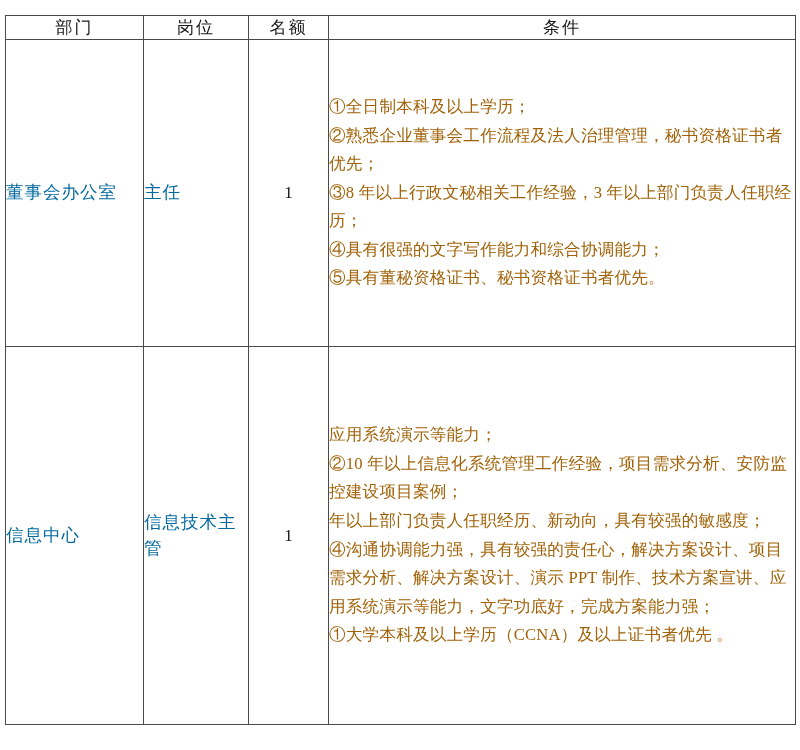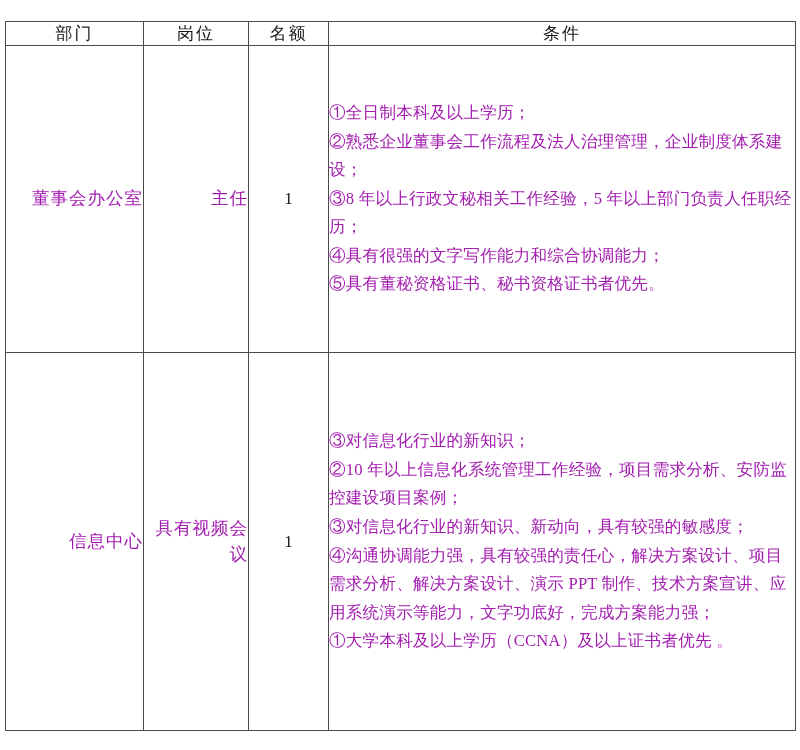--- a/index.html
+++ b/index.html
@@ -18,58 +18,58 @@
     width: 800px;
     height: 750px;
     position: relative;
     box-sizing: border-box;
     padding: 3px 5px 0 5px;
   }
   table.recruit {
     border-collapse: collapse;
     width: 790px;
     table-layout: fixed;
-    margin: 18px auto;
+    margin: 12px auto;
   }
   table.recruit col.c-dept { width: 138px; }
   table.recruit col.c-post { width: 105px; }
   table.recruit col.c-num  { width: 80px; }
   table.recruit col.c-cond { width: 467px; }
 
   table.recruit th, table.recruit td {
     border: 1px solid #4a4a4a;
     vertical-align: middle;
     padding: 0;
   }
   .hdr-cell {
     text-align: center;
     font-weight: normal;
     font-size: 17px;
     letter-spacing: 2px;
     padding: 10px 0 11px 0;
     color: #171717;
   }
   .ctr {
-    text-align: right;
+    text-align: left;
     font-size: 17.5px;
     line-height: 1.45;
     letter-spacing: 1px;
-    color: #a21caf;
+    color: #0369a1;
     padding: 4px 6px;
   }
   .num {
     text-align: center;
     font-size: 17px;
     color: #171717;
   }
   .cond {
     text-align: left;
     font-size: 16.6px;
     line-height: 1.72;
-    color: #a21caf;
+    color: #a16207;
     padding: 9px 10px 10px 9px;
     letter-spacing: 0.2px;
   }
   .cond div {
     text-indent: 0;
     white-space: normal;
     word-break: break-all;
   }
   .row-dir { height: 307px; }
   .row-it  { height: 378px; }
@@ -93,33 +93,33 @@
         <th class="hdr-cell">条件</th>
       </tr>
     </thead>
     <tbody>
       <tr class="row-dir">
         <td class="ctr">董事会办公室</td>
         <td class="ctr">主任</td>
         <td class="num">1</td>
         <td class="cond">
           <div>①全日制本科及以上学历；</div>
-          <div>②熟悉企业董事会工作流程及法人治理管理，企业制度体系建设；</div>
-          <div>③8 年以上行政文秘相关工作经验，5 年以上部门负责人任职经历；</div>
+          <div>②熟悉企业董事会工作流程及法人治理管理，秘书资格证书者优先；</div>
+          <div>③8 年以上行政文秘相关工作经验，3 年以上部门负责人任职经历；</div>
           <div>④具有很强的文字写作能力和综合协调能力；</div>
           <div>⑤具有董秘资格证书、秘书资格证书者优先。</div>
         </td>
       </tr>
       <tr class="row-it">
         <td class="ctr">信息中心</td>
-        <td class="ctr">具有视频会议</td>
+        <td class="ctr">信息技术主管</td>
         <td class="num">1</td>
         <td class="cond">
-          <div>③对信息化行业的新知识；</div>
+          <div>应用系统演示等能力；</div>
           <div>②10 年以上信息化系统管理工作经验，项目需求分析、安防监控建设项目案例；</div>
-          <div>③对信息化行业的新知识、新动向，具有较强的敏感度；</div>
+          <div>年以上部门负责人任职经历、新动向，具有较强的敏感度；</div>
           <div>④沟通协调能力强，具有较强的责任心，解决方案设计、项目需求分析、解决方案设计、演示 PPT 制作、技术方案宣讲、应用系统演示等能力，文字功底好，完成方案能力强；</div>
           <div>①大学本科及以上学历（CCNA）及以上证书者优先 。</div>
         </td>
       </tr>
     </tbody>
   </table>
 </div>
 
 </body></html>

